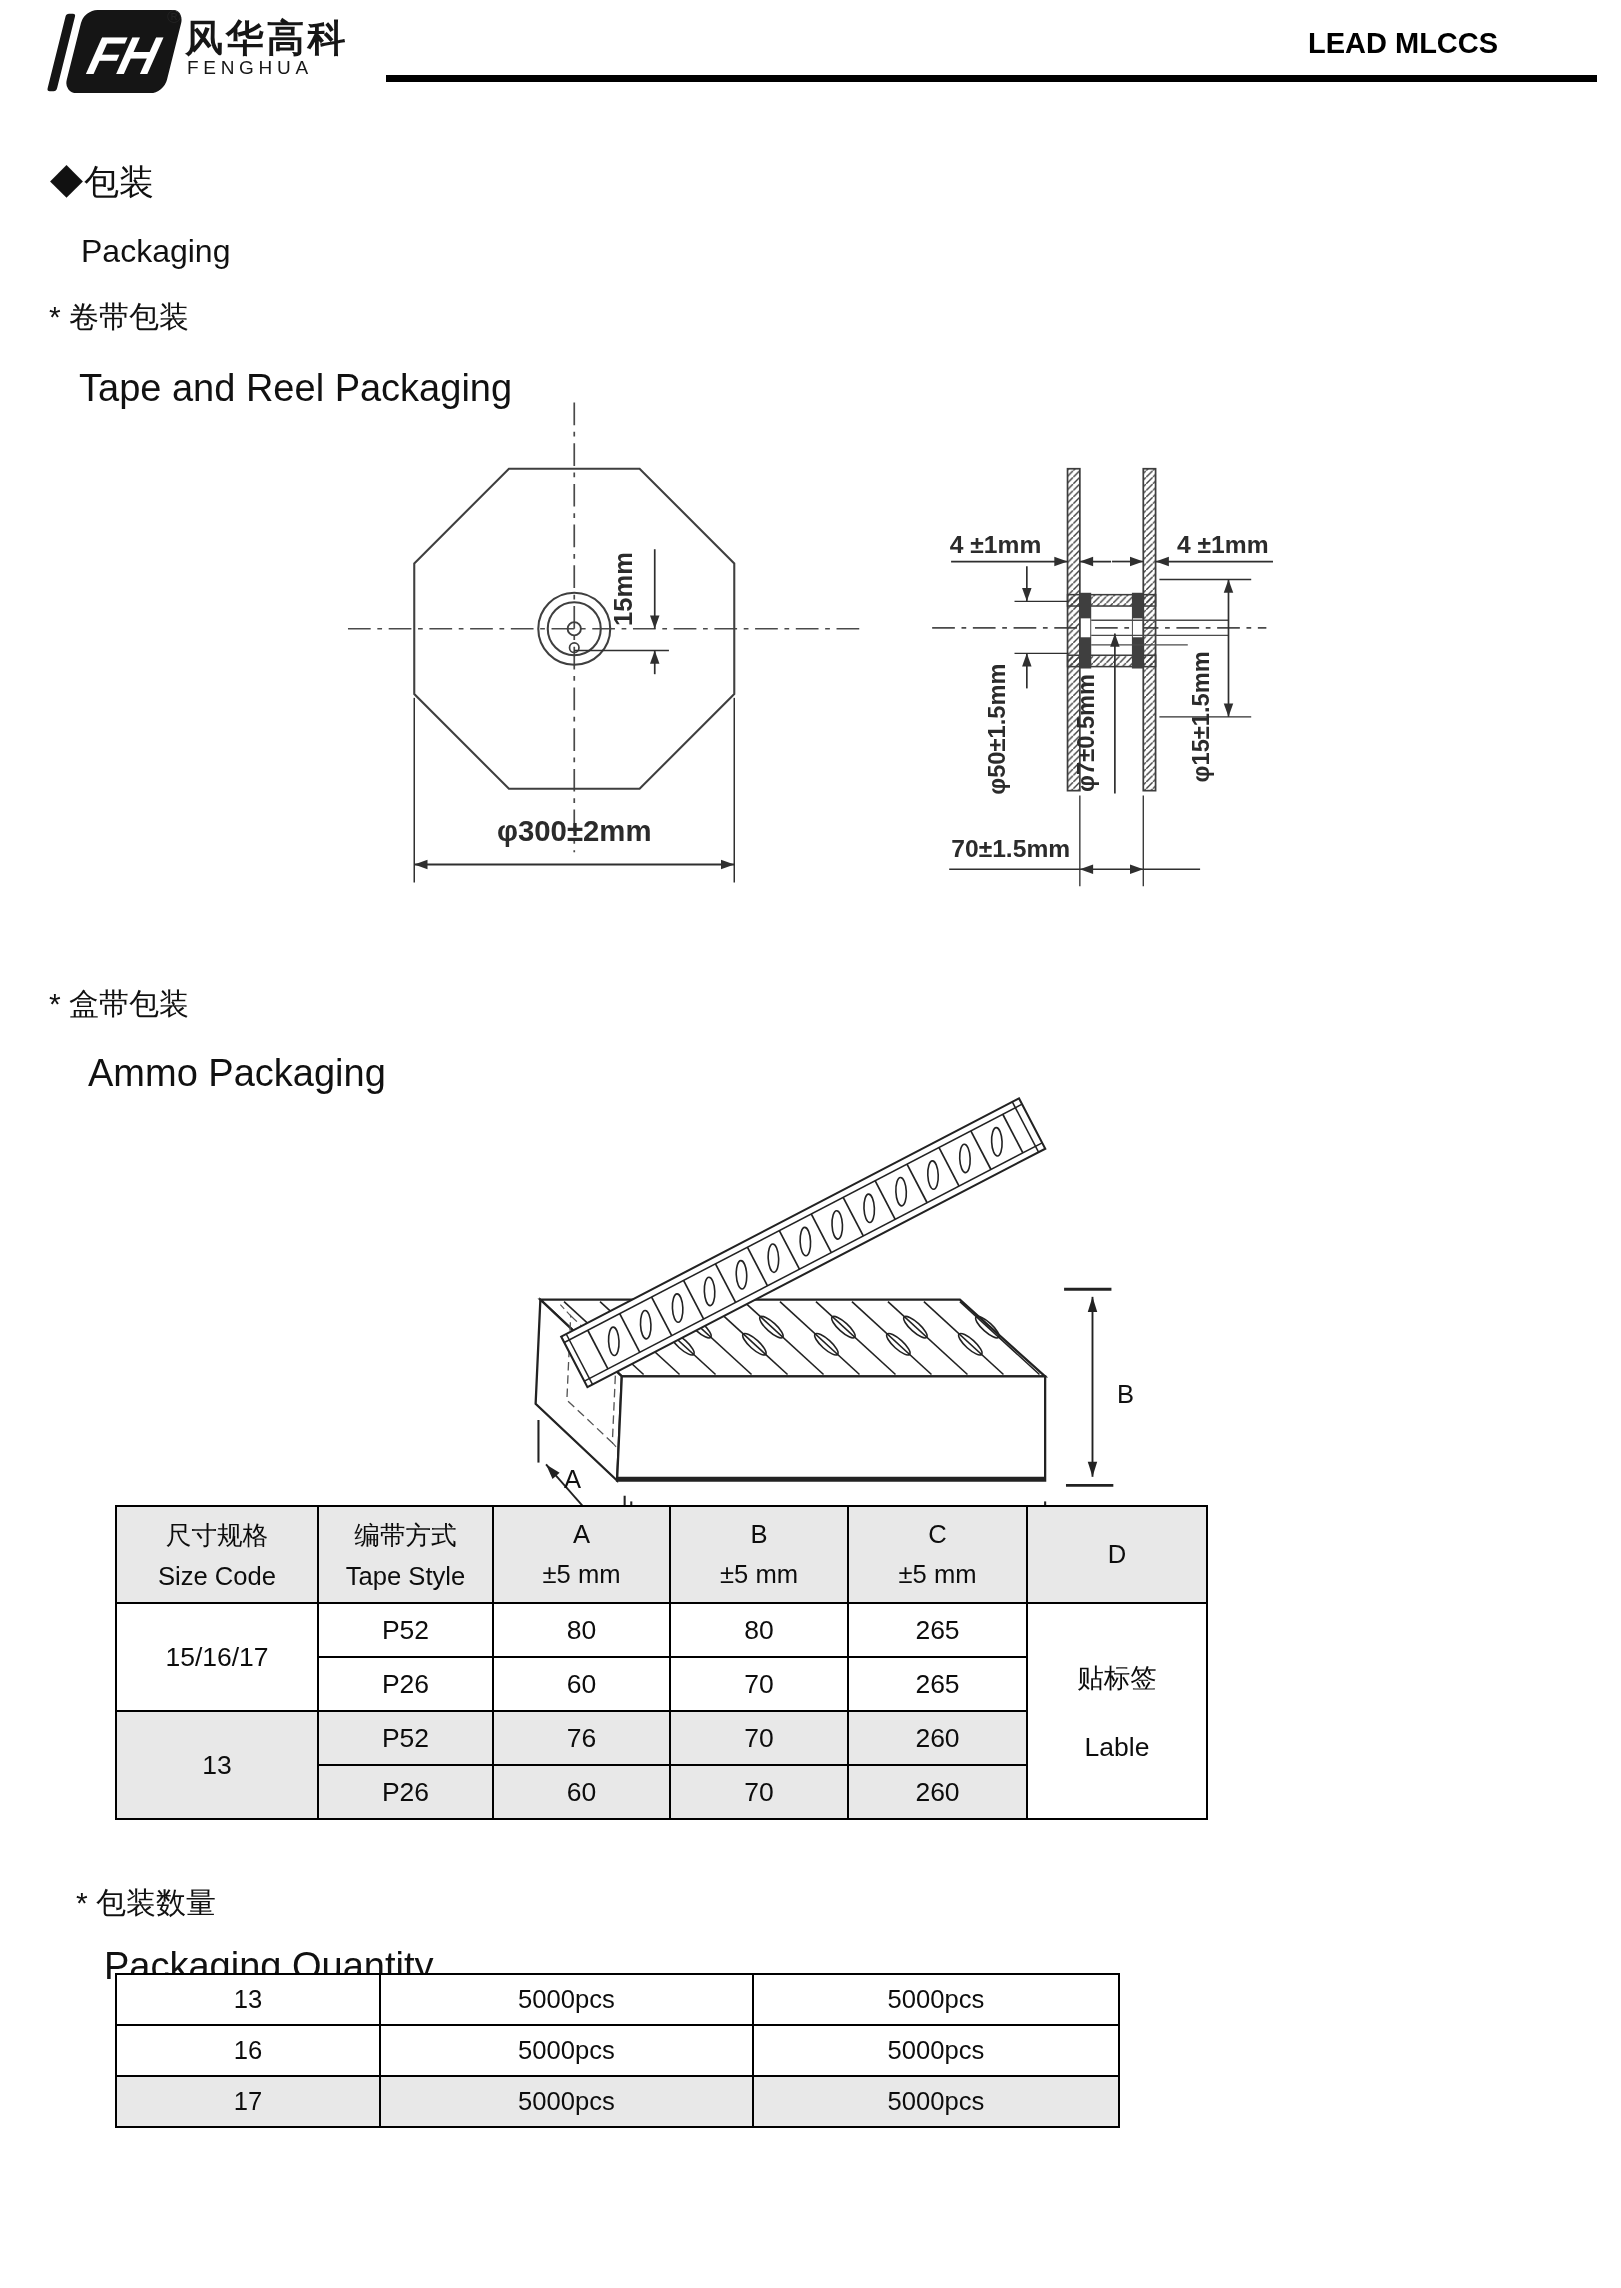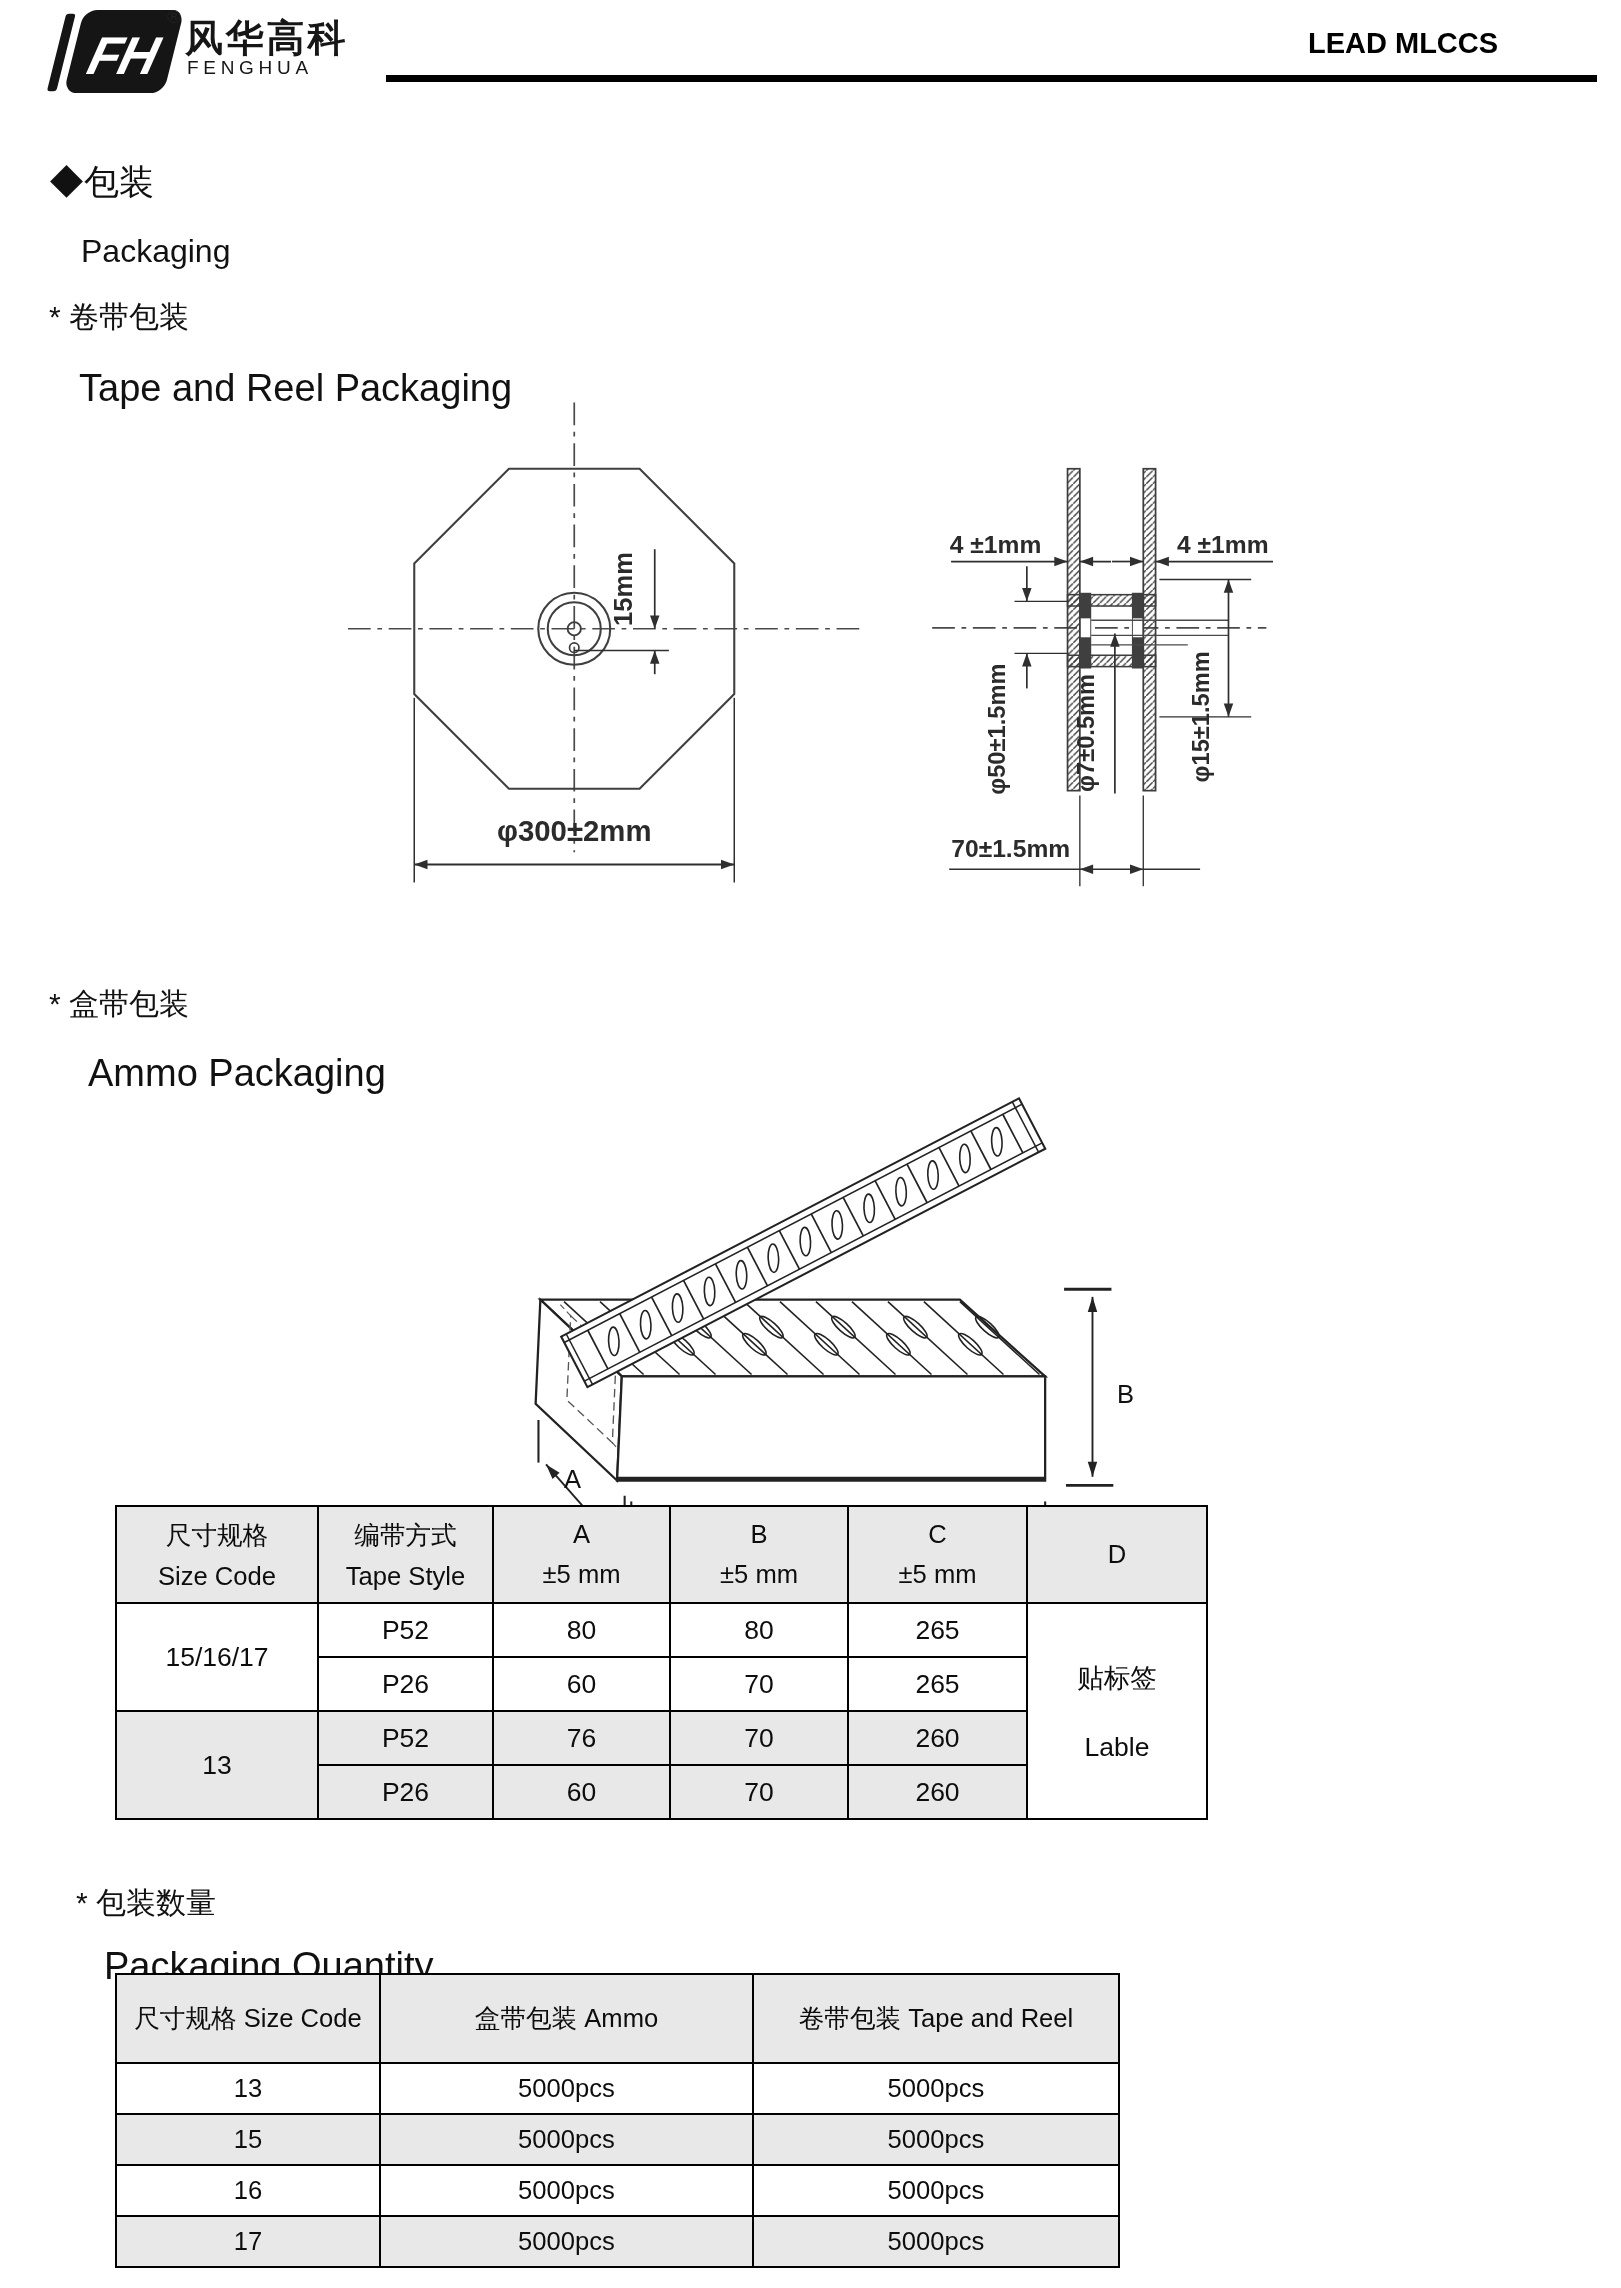--- a/index.html
+++ b/index.html
@@ -341,36 +341,26 @@
   <div class="abs h2" style="left:76px;top:1883px">* 包装数量</div>
   <div class="abs h2e" style="left:104px;top:1945px">Packaging Quantity</div>
 
   <table class="abs t2">
     <colgroup>
         <col style="width:264px">
         <col style="width:373px">
         <col style="width:366px">
       </colgroup>
     <tbody>
-        <tr>
-      <td class="hd2">尺寸规格 Size Code</td>
-      <td class="hd2">盒带包装 Ammo</td>
-      <td class="hd2">卷带包装 Tape and Reel</td>
-    </tr>
     <tr class="dr">
       <td class="white">13</td>
       <td class="white">5000pcs</td>
       <td class="white">5000pcs</td>
     </tr>
     <tr class="dr">
-      <td class="gray">15</td>
-      <td class="gray">5000pcs</td>
-      <td class="gray">5000pcs</td>
-    </tr>
-    <tr class="dr">
       <td class="white">16</td>
       <td class="white">5000pcs</td>
       <td class="white">5000pcs</td>
     </tr>
     <tr class="dr">
       <td class="gray">17</td>
       <td class="gray">5000pcs</td>
       <td class="gray">5000pcs</td>
     </tr>
   </tbody>

